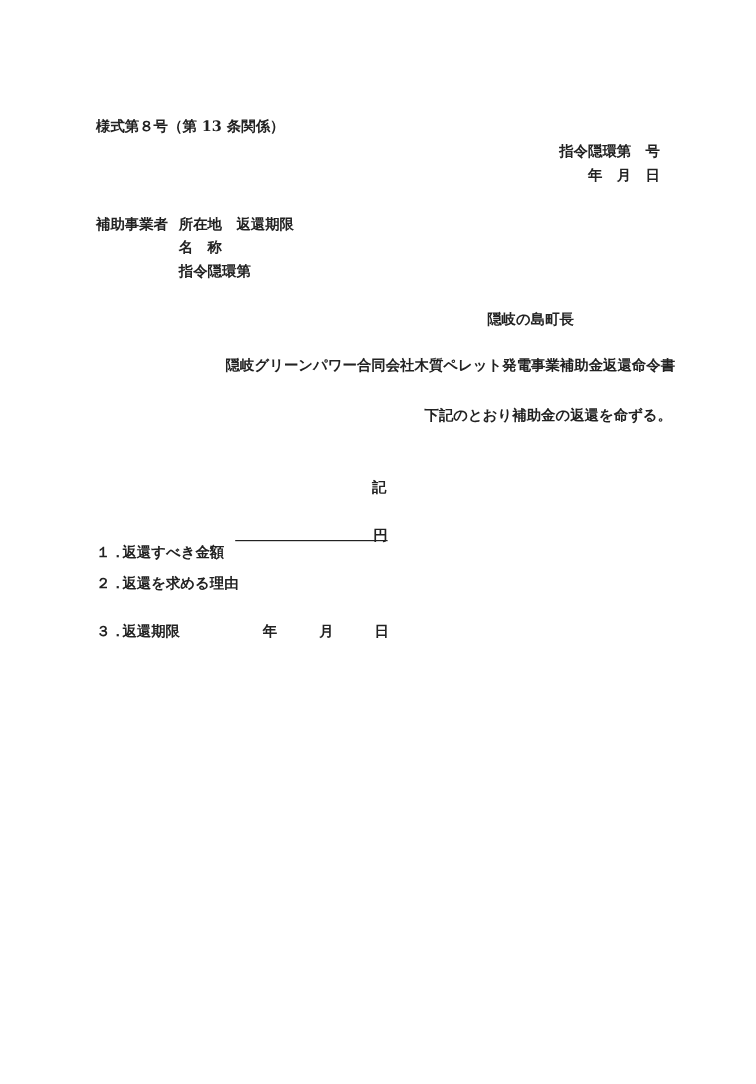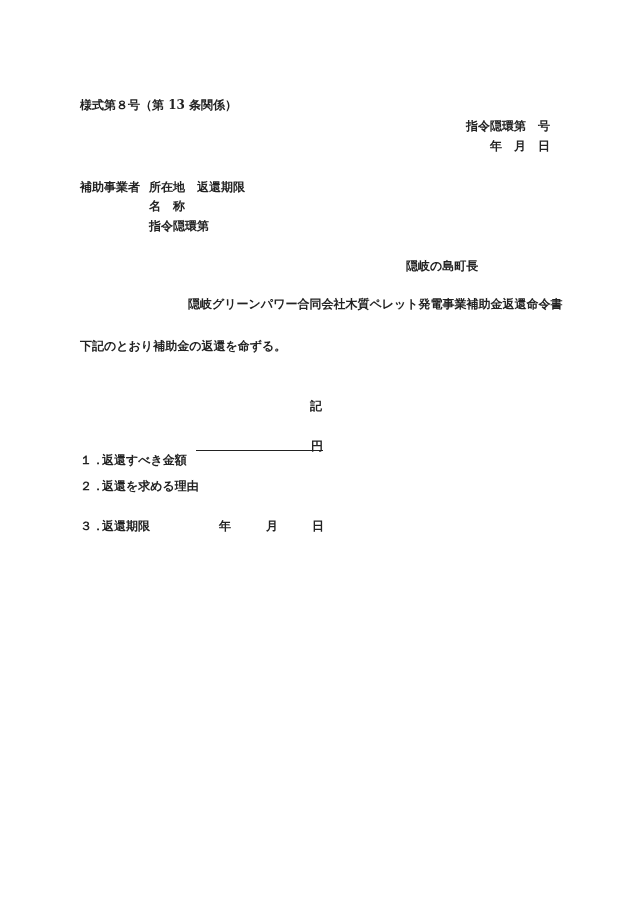--- a/index.html
+++ b/index.html
@@ -31,21 +31,21 @@
 
     .issuer { left: 406px; top: 258px; }
 
     .doc-title { left: 146px; top: 296px; letter-spacing: 0px; padding-left: 42px; }
 
     .body-text {
       left: 80px; top: 336px; width: 480px; white-space: normal;
       line-height: 20px;
     }
     .body-text .l1 { display: block; text-indent: 12px; white-space: nowrap; }
-    .body-text .l2 { display: block; white-space: nowrap; }
+    .body-text .l2 { display: block; white-space: nowrap; text-align: right; }
 
     .ki { left: 310px; top: 398px; }
 
     .item { left: 80px; }
     .item1 { top: 452px; }
     .item2 { top: 478px; }
     .item3 { top: 518px; }
     .item-num { display: inline-block; width: 22px; }
 
     .amount-line {

